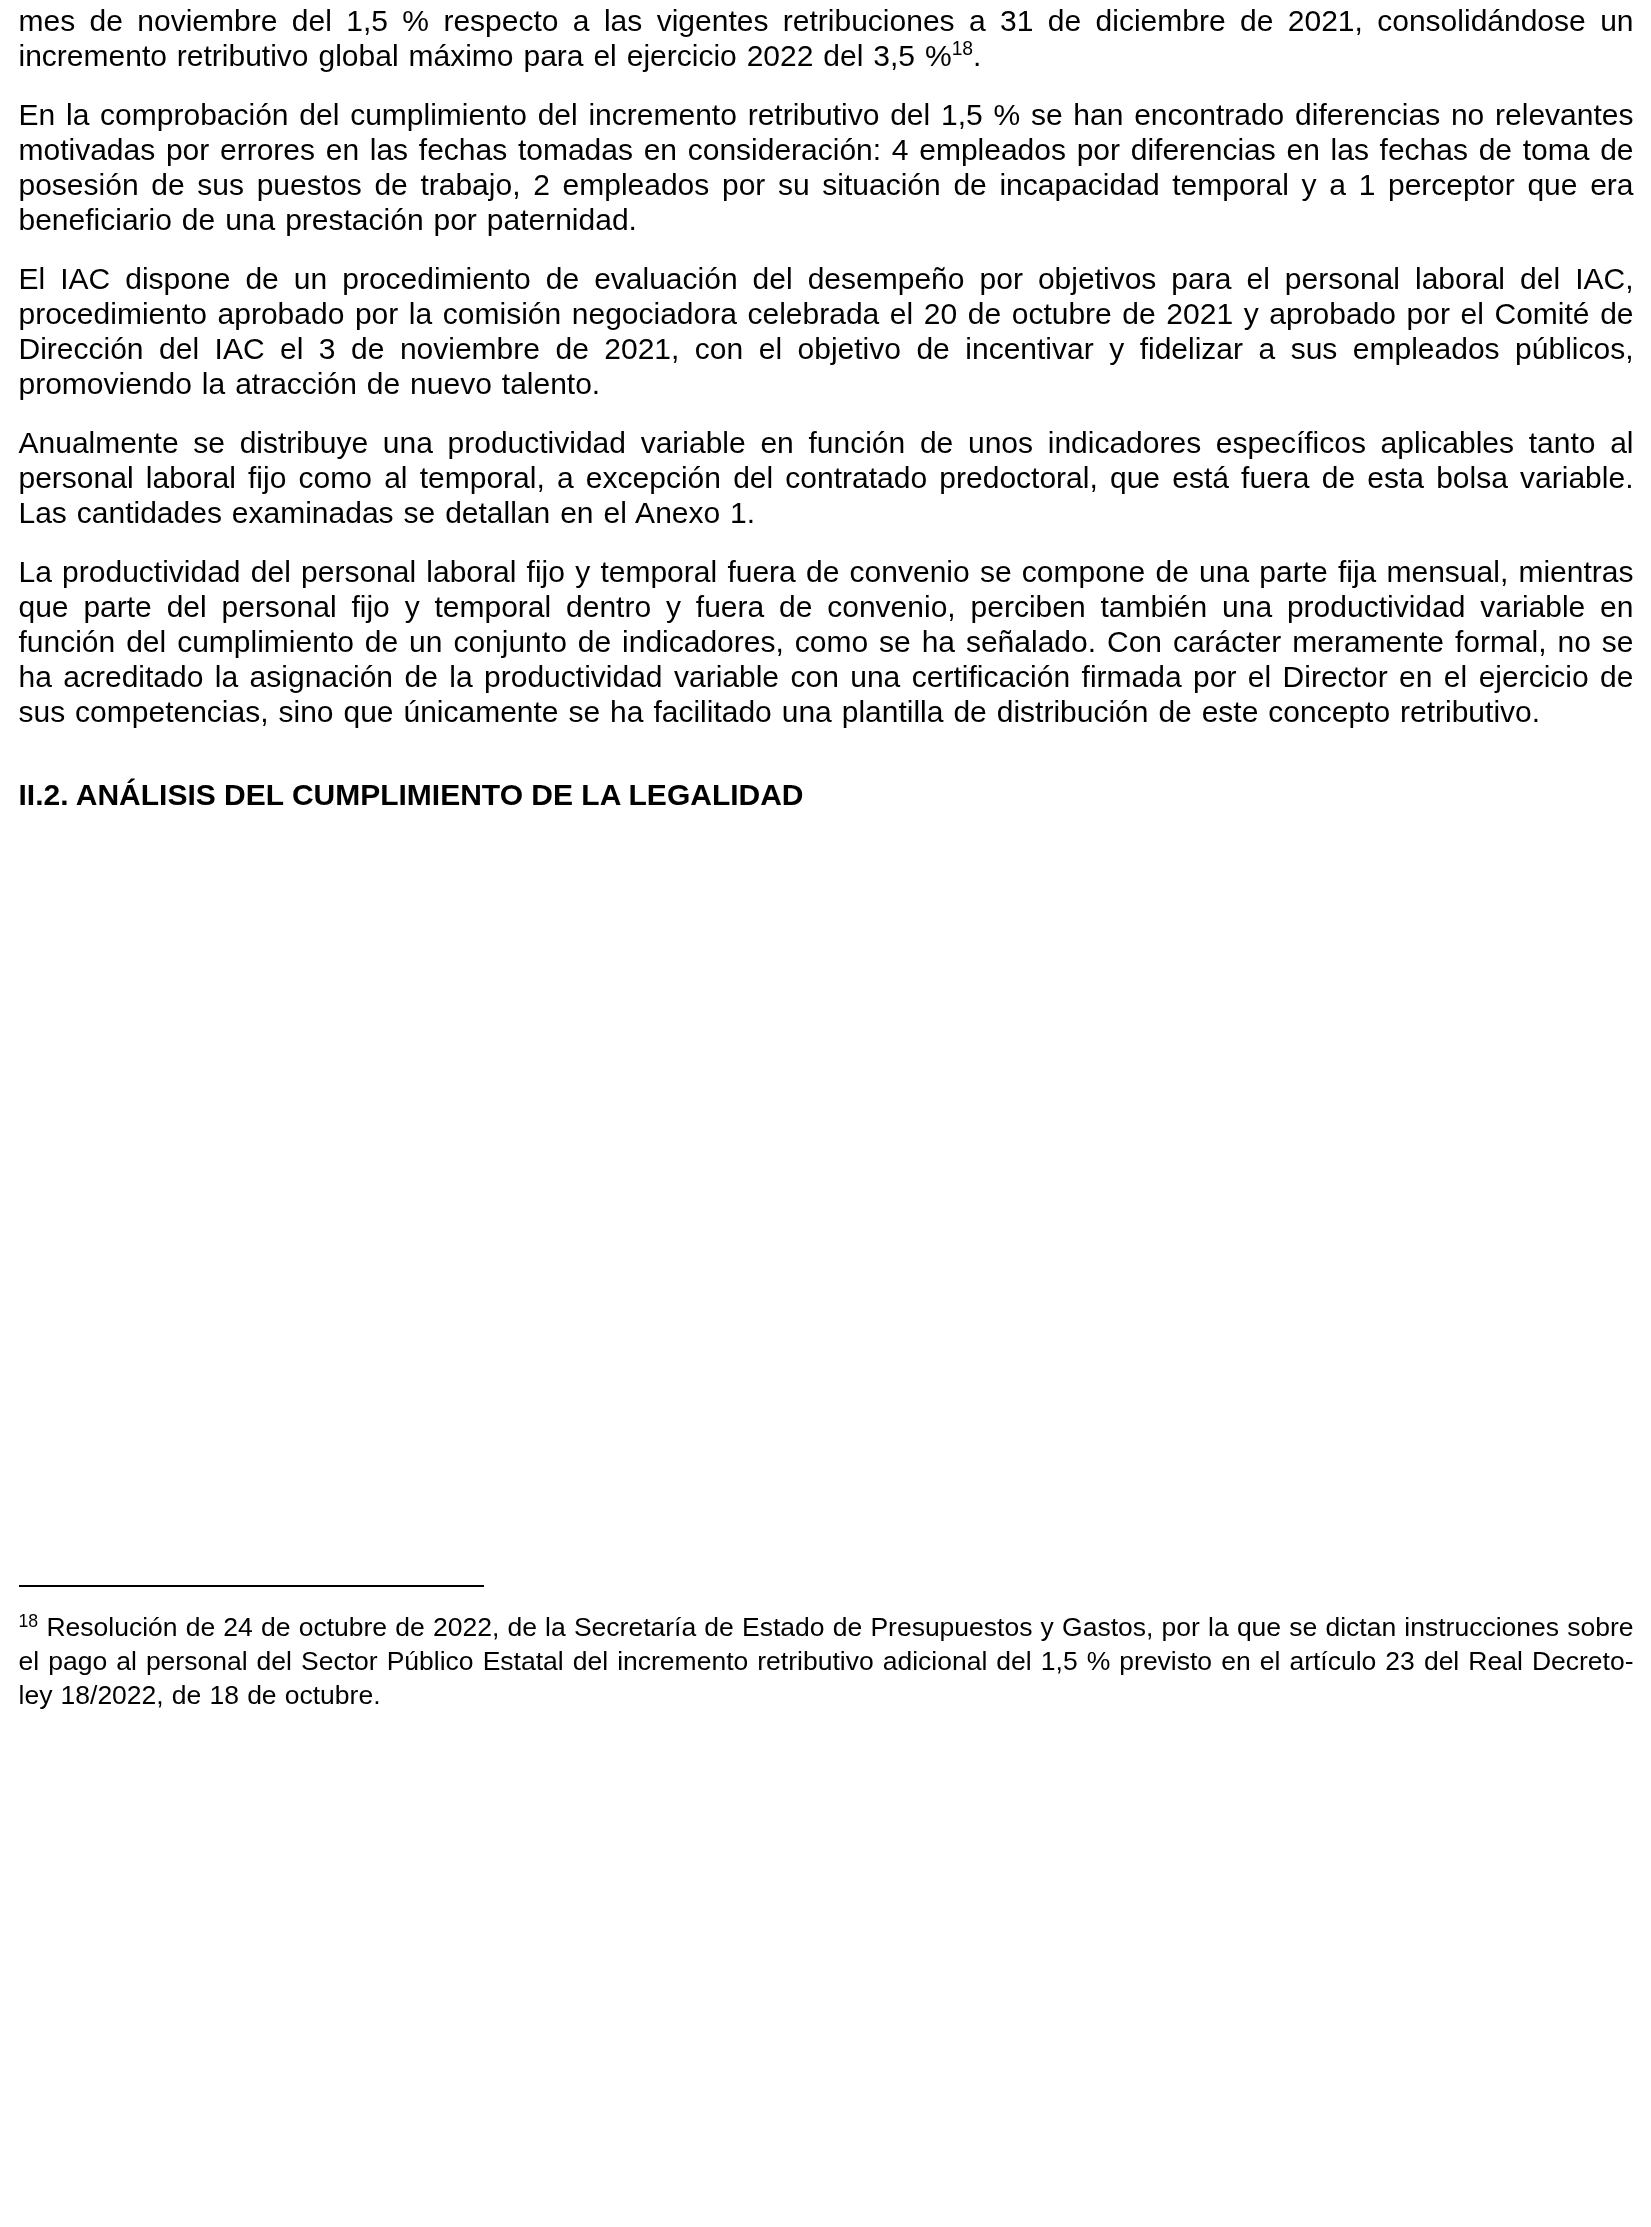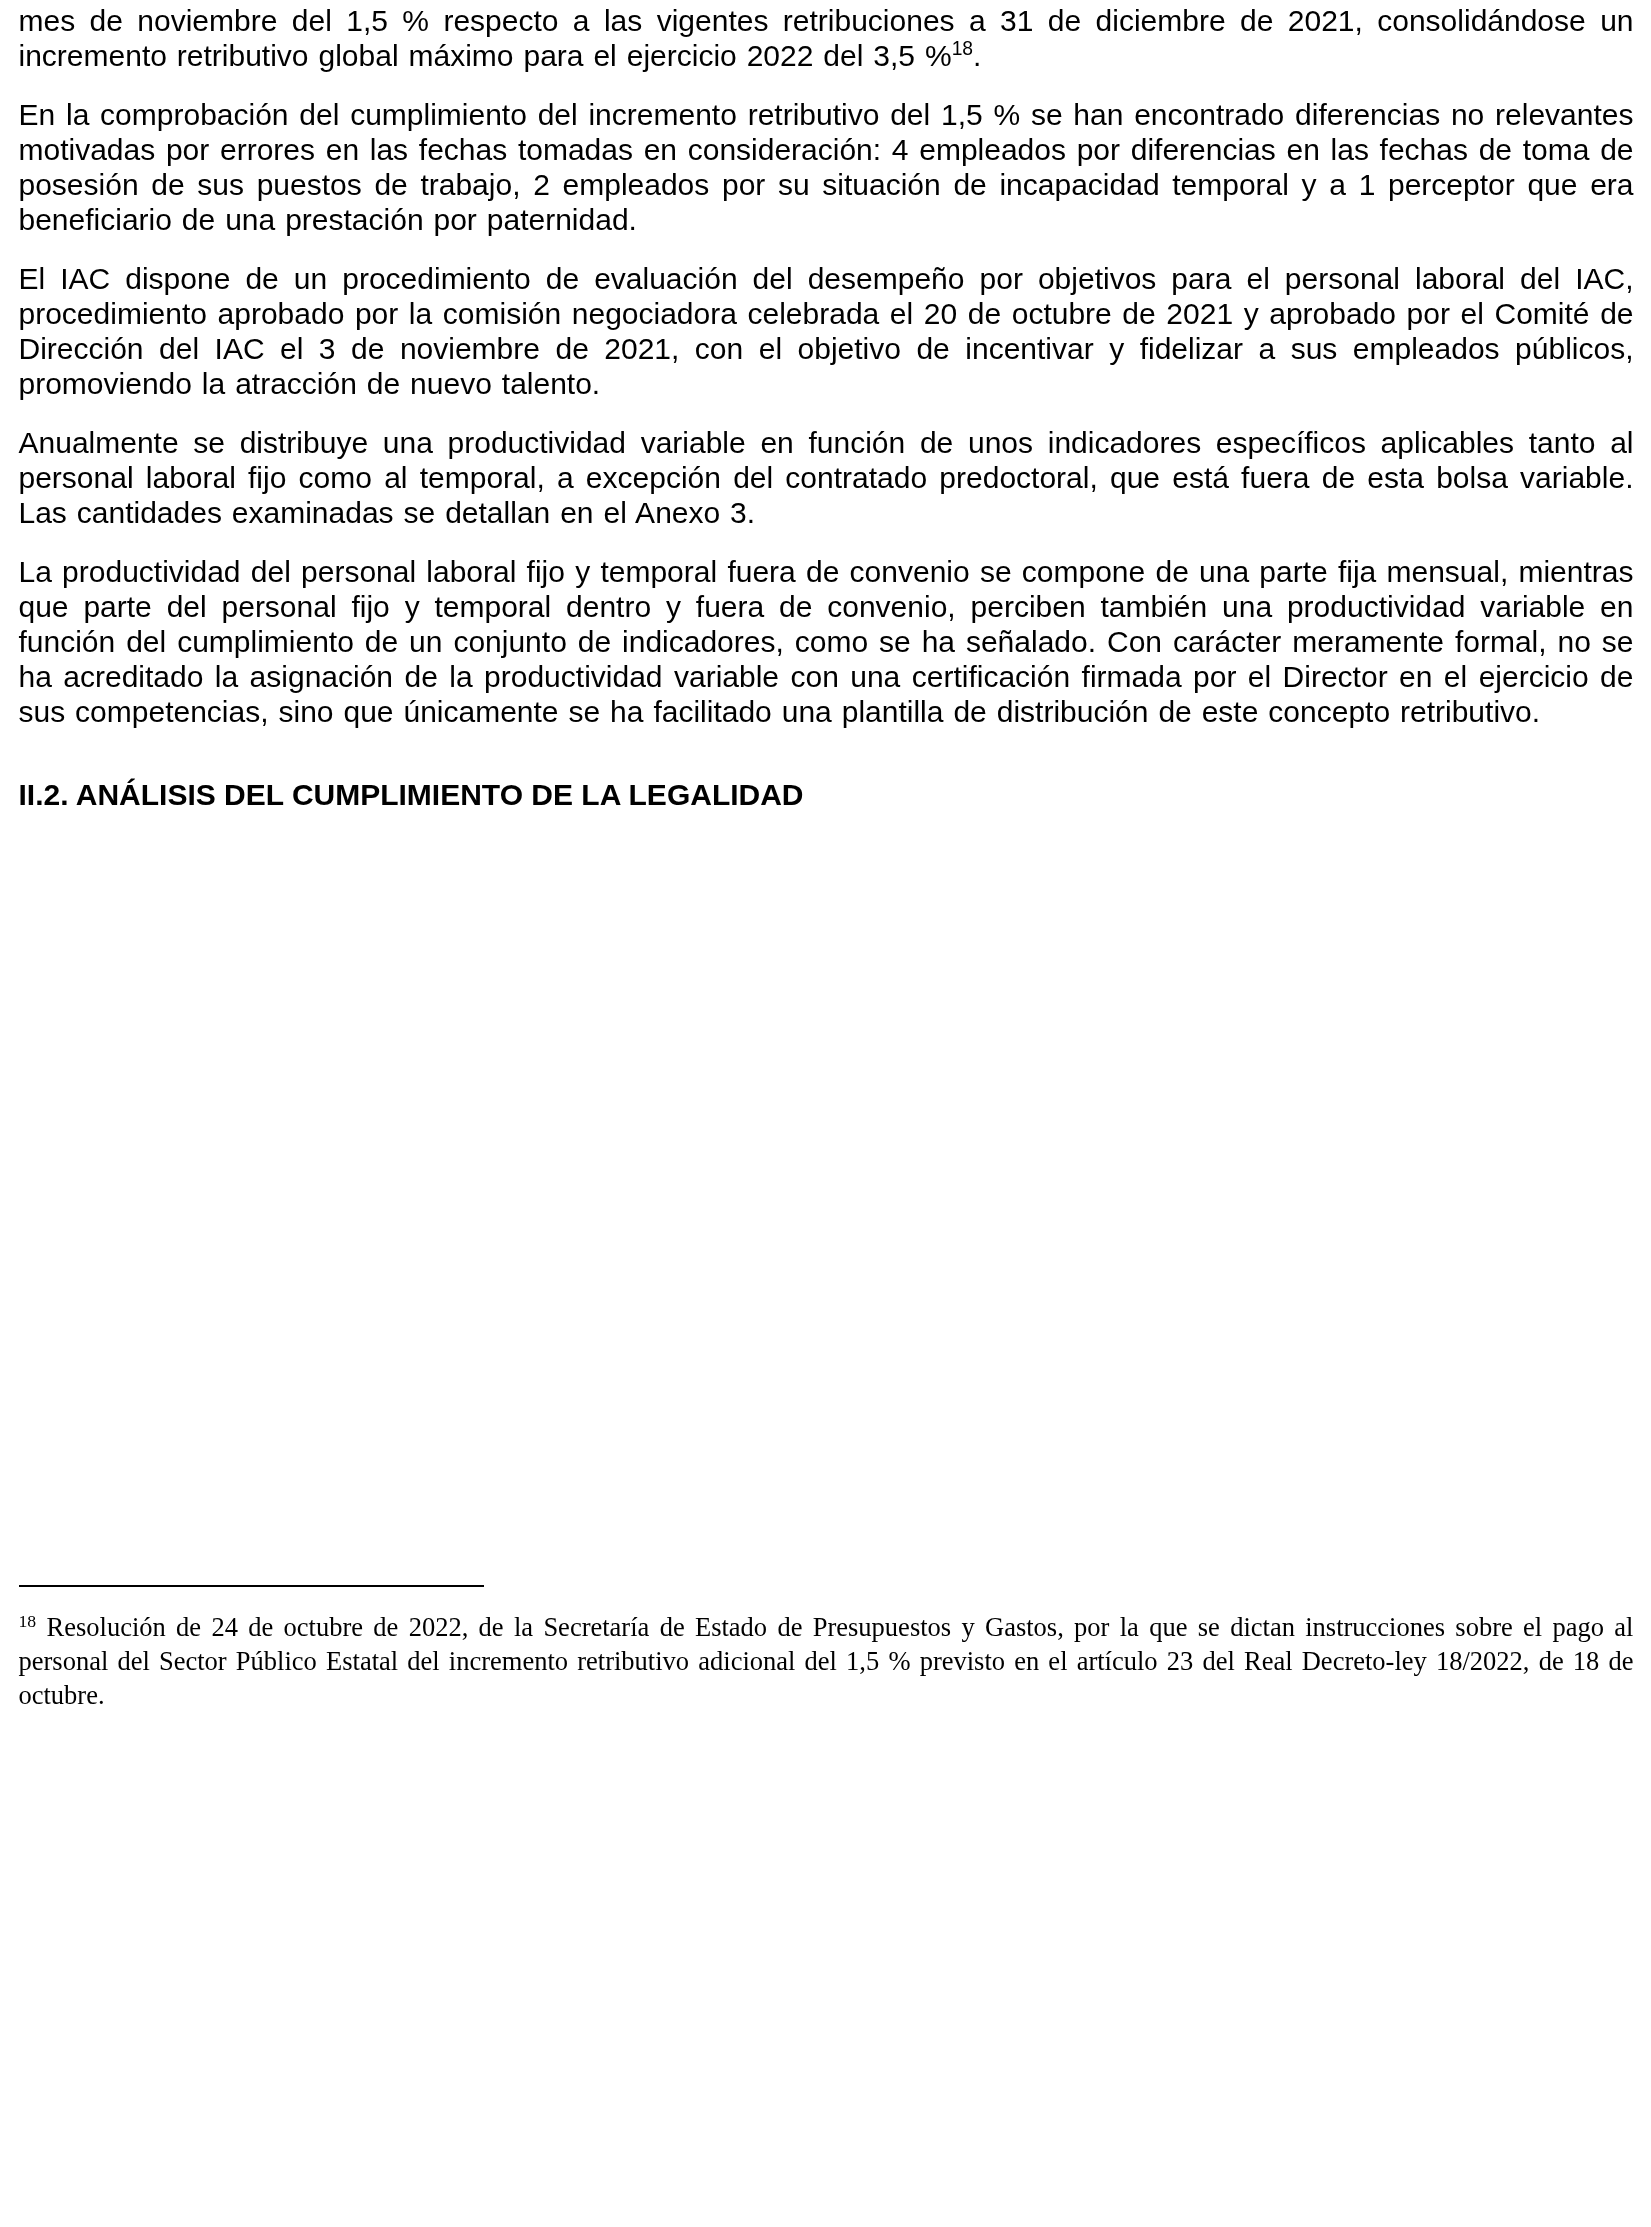--- a/index.html
+++ b/index.html
@@ -70,42 +70,41 @@
     height: 0;
     border-top: 2.4px solid #000000;
     margin-bottom: 22.5px;
   }
 
   .footnote {
     font-size: 26.5px;
     line-height: 34px;
     text-align: justify;
     word-spacing: 0.8px;
-    font-family: Liberation Serif, serif;
   }
 
   .footnote sup.fnref {
     font-size: 17.7px;
     top: -8.8px;
   }
 </style>
 </head>
 <body>
 
 <div class="page">
 
   <main class="content">
 
     <p class="para"><span>mes de noviembre del 1,5 % respecto a las vigentes retribuciones a 31 de diciembre de 2021, consolidándose un incremento retributivo global máximo para el ejercicio 2022 del 3,5 %</span><sup class="fnref">18</sup><span>.</span></p>
 
     <p class="para">En la comprobación del cumplimiento del incremento retributivo del 1,5 % se han encontrado diferencias no relevantes motivadas por errores en las fechas tomadas en consideración: 4 empleados por diferencias en las fechas de toma de posesión de sus puestos de trabajo, 2 empleados por su situación de incapacidad temporal y a 1 perceptor que era beneficiario de una prestación por paternidad.</p>
 
     <p class="para">El IAC dispone de un procedimiento de evaluación del desempeño por objetivos para el personal laboral del IAC, procedimiento aprobado por la comisión negociadora celebrada el 20 de octubre de 2021 y aprobado por el Comité de Dirección del IAC el 3 de noviembre de 2021, con el objetivo de incentivar y fidelizar a sus empleados públicos, promoviendo la atracción de nuevo talento.</p>
 
-    <p class="para">Anualmente se distribuye una productividad variable en función de unos indicadores específicos aplicables tanto al personal laboral fijo como al temporal, a excepción del contratado predoctoral, que está fuera de esta bolsa variable. Las cantidades examinadas se detallan en el Anexo 3.</p>
+    <p class="para">Anualmente se distribuye una productividad variable en función de unos indicadores específicos aplicables tanto al personal laboral fijo como al temporal, a excepción del contratado predoctoral, que está fuera de esta bolsa variable. Las cantidades examinadas se detallan en el Anexo 1.</p>
 
     <p class="para">La productividad del personal laboral fijo y temporal fuera de convenio se compone de una parte fija mensual, mientras que parte del personal fijo y temporal dentro y fuera de convenio, perciben también una productividad variable en función del cumplimiento de un conjunto de indicadores, como se ha señalado. Con carácter meramente formal, no se ha acreditado la asignación de la productividad variable con una certificación firmada por el Director en el ejercicio de sus competencias, sino que únicamente se ha facilitado una plantilla de distribución de este concepto retributivo.</p>
 
     <h1 class="heading">II.2. ANÁLISIS DEL CUMPLIMIENTO DE LA LEGALIDAD</h1>
 
 
 
   </main>
 
   <footer class="footnote-area">

